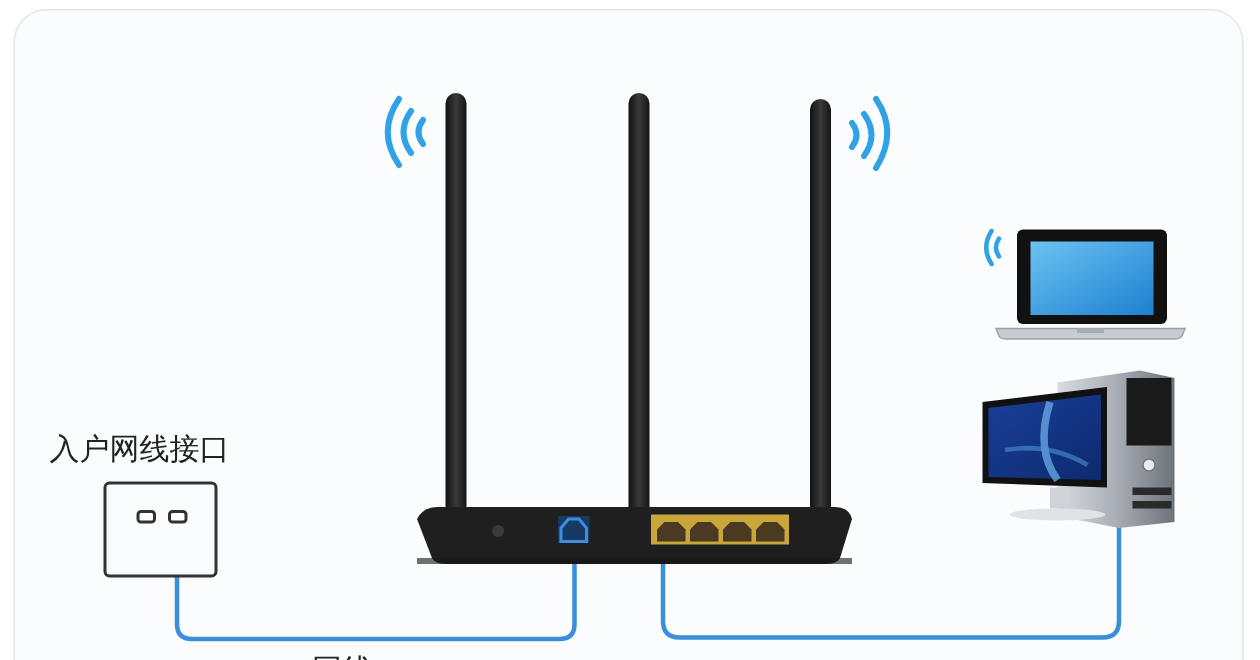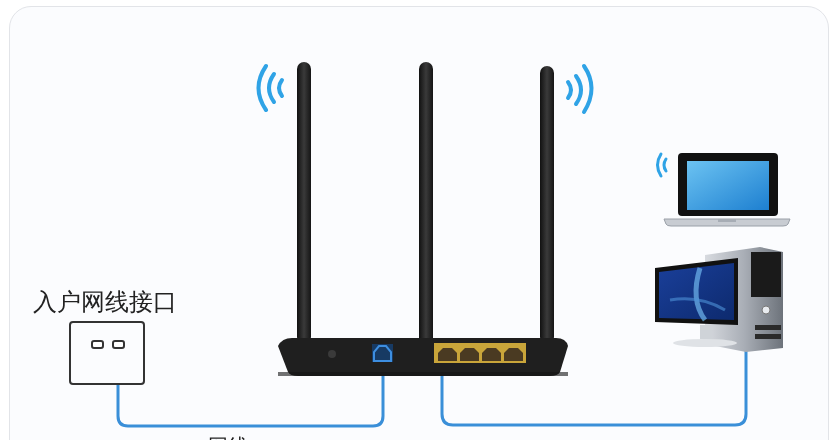--- a/index.html
+++ b/index.html
@@ -1,20 +1,20 @@
 <!DOCTYPE html>
 <html><head>
 <meta charset="utf-8">
 <style>
   html, body { margin:0; padding:0; }
   body { width:840px; height:440px; overflow:hidden; background:#ffffff; position:relative;
          font-family:"DejaVu Sans", sans-serif; }
   .frame { position:absolute; left:9px; top:6px; width:818px; height:460px;
            border:1px solid #e2e4e8; border-radius:22px; background:#fbfcfe; }
-  .label-inlet { position:absolute; left:33px; top:286px; font-size:24px; color:#222; letter-spacing:0px; }
+  .label-inlet { position:absolute; left:33px; top:286px; font-size:20px; color:#222; letter-spacing:0px; }
   .label-cable { position:absolute; left:208px; top:433px; font-size:20px; color:#222; }
   svg.diagram { position:absolute; left:0; top:0; }
 </style>
 </head>
 <body>
 
 <div class="frame"></div>
 
 <svg class="diagram" width="840" height="440" viewBox="0 0 840 440">
   <defs>

